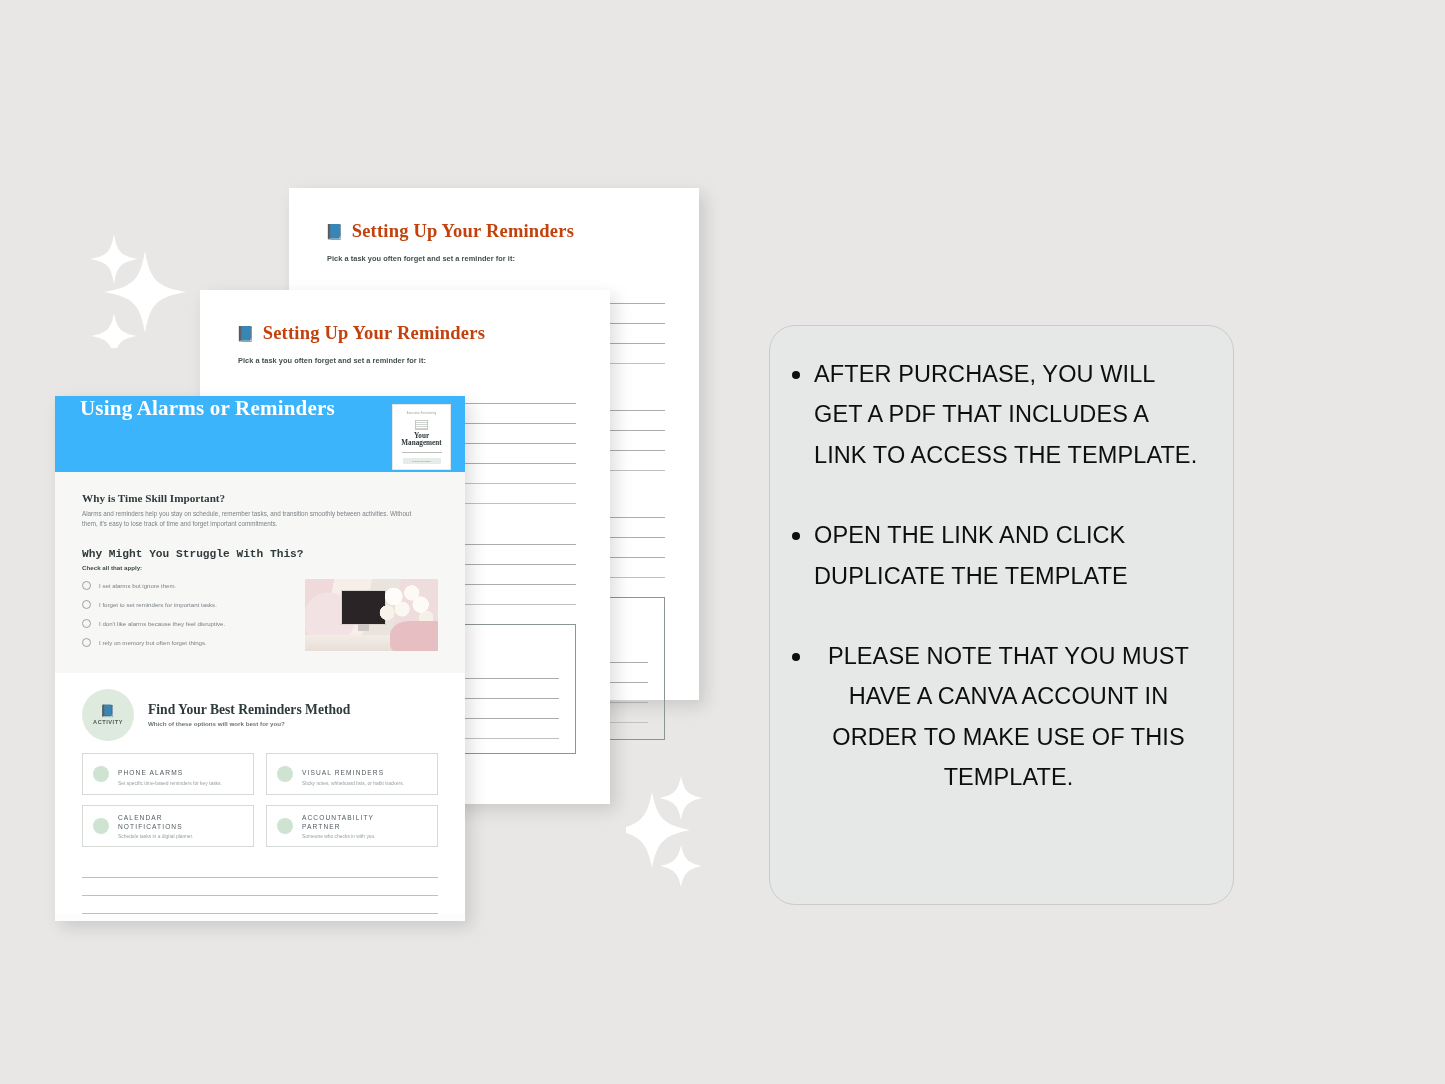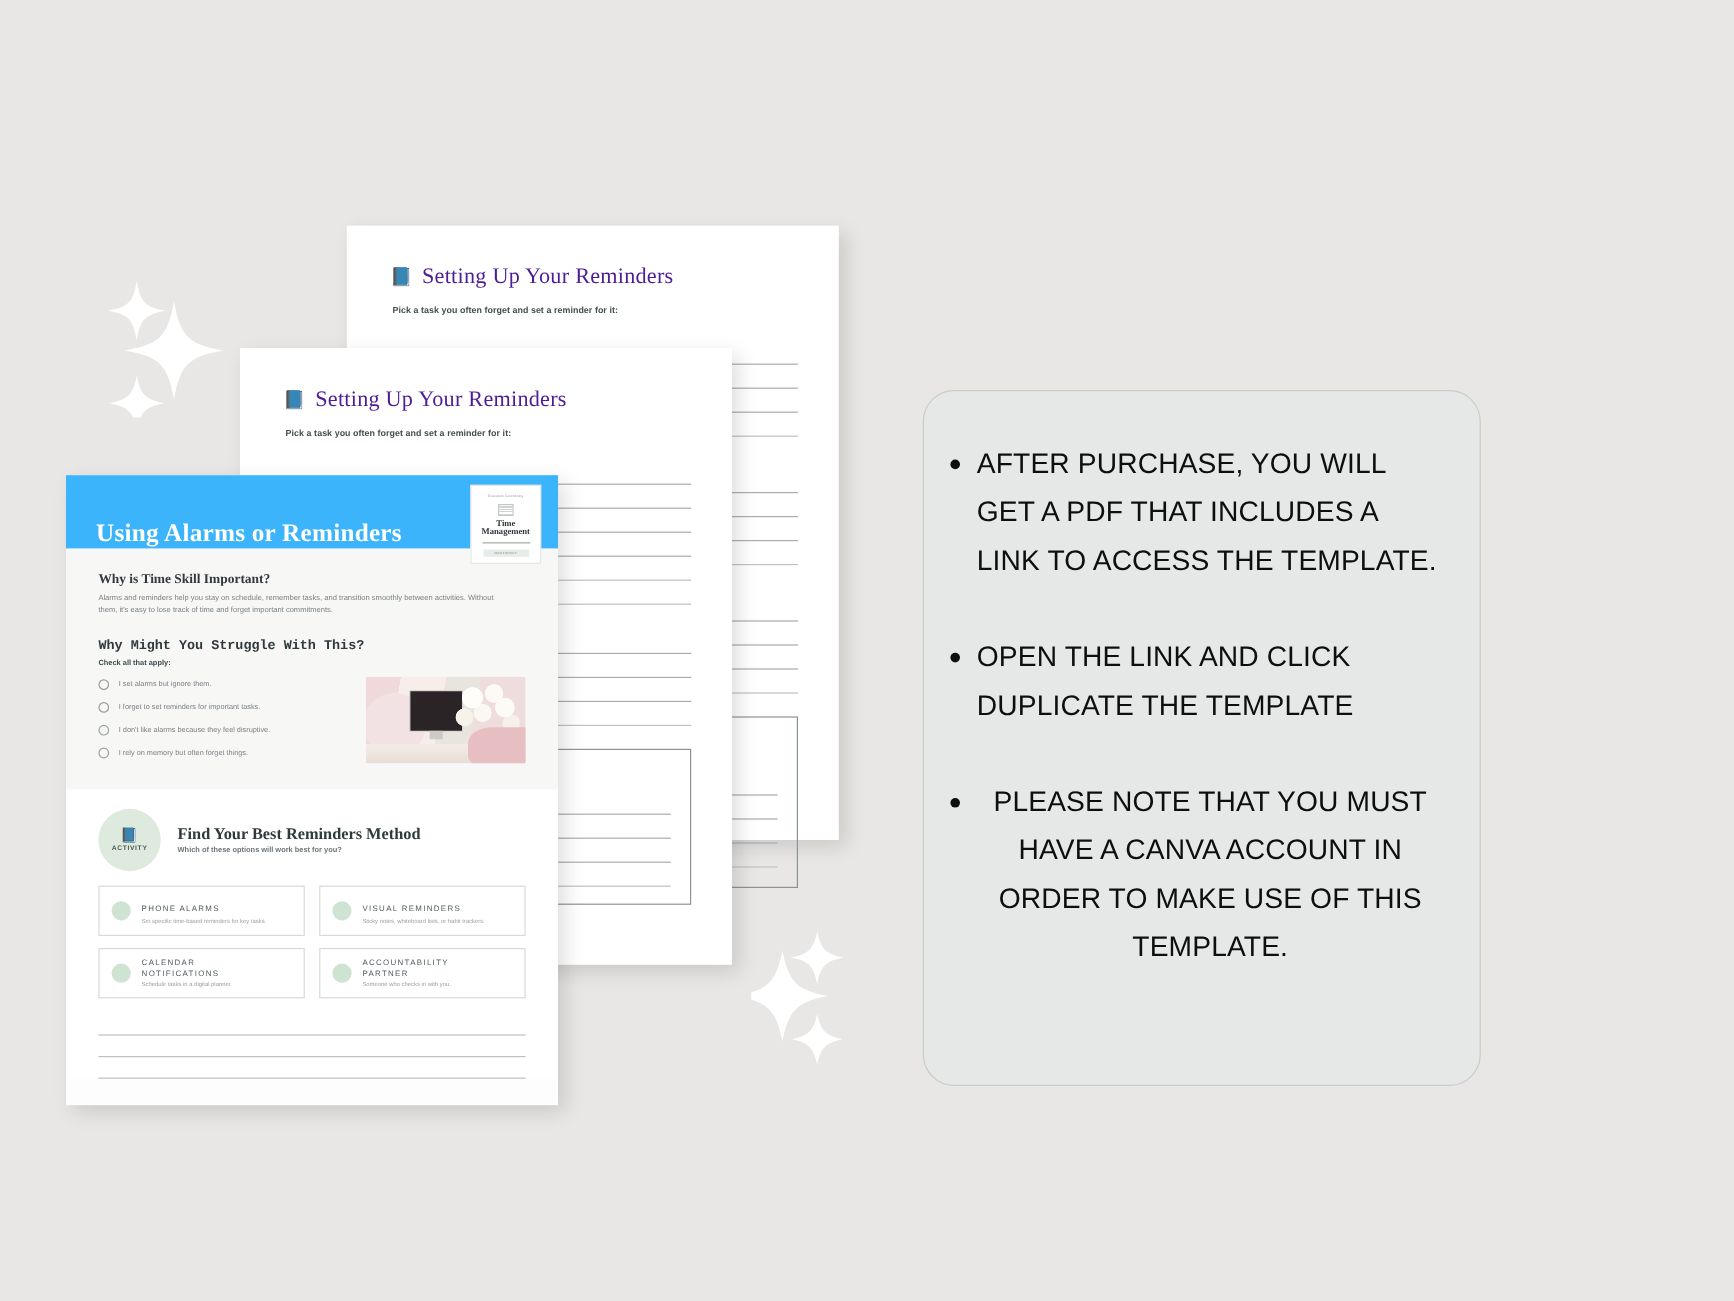--- a/index.html
+++ b/index.html
@@ -55,23 +55,23 @@
   .sheet-pad { position: relative; width: 100%; height: 100%; }
 
   
   .rem-head {
     display: flex; align-items: center; gap: 8px;
     padding-left: 36px; padding-top: 33px;
   }
   .rem-icon { font-size: 15px; line-height: 1; filter: grayscale(0.45); }
   .rem-title {
     font-family: "Liberation Serif", serif;
-    font-weight: normal;
+    font-weight: bold;
     font-size: 18.5px;
-    color: #4c1d95;
+    color: #c2410c;
     letter-spacing: .2px;
   }
   .rem-sub {
     padding-left: 38px;
     margin-top: 12px;
     font-size: 7.4px;
     font-weight: bold;
     color: #43504f;
     letter-spacing: .05px;
   }
@@ -100,23 +100,23 @@
   }
   .boxed {
     margin-left: 36px; margin-right: 34px;
     border: 1px solid #8d9496;
     padding: 22px 16px 10px 16px;
   }
 
   
   .blue-bar {
     position: relative;
-    height: 61px;
+    height: 76px;
     background: #3cb4fb;
-    display: flex; align-items: flex-end;
+    display: flex; align-items: flex-start;
   }
   .blue-title {
     font-family: "Liberation Serif", serif;
     font-weight: bold;
     color: #ffffff;
     font-size: 21px;
     margin-left: 25px;
     letter-spacing: .2px;
   }
   .thumb {
@@ -274,21 +274,21 @@
   }
   .howtitle span { display: block; }
 
   .info-card {
     position: absolute;
     left: 9px; top: 325px;
     width: 465px; height: 580px;
     background: #e5e8e7;
     border: 1px solid #c8cdca;
     border-radius: 26px;
-    padding: 40px 30px 20px 22px;
+    padding: 28px 30px 20px 22px;
   }
   .bullets { list-style: none; }
   .bullets li {
     display: flex; gap: 14px;
     font-size: 23.5px;
     line-height: 1.72;
     color: #0e0e0e;
     margin-bottom: 40px;
     letter-spacing: .1px;
   }
@@ -390,21 +390,21 @@
     </div>
   </div>
 
   <div class="sheet sheet-front">
 
     <div class="blue-bar">
       <div class="blue-title">Using Alarms or Reminders</div>
       <div class="thumb">
         <div class="thumb-eyebrow">Executive Functioning</div>
         <div class="thumb-glyph"></div>
-        <div class="thumb-h1">Time</div>
+        <div class="thumb-h1">Your</div>
         <div class="thumb-h1">Management</div>
         <div class="thumb-rule"></div>
         <div class="thumb-tag">WORKSHEET</div>
       </div>
     </div>
 
     <div class="fc-body">
       <div class="fc-h">Why is Time Skill Important?</div>
       <div class="fc-p">Alarms and reminders help you stay on schedule, remember tasks, and transition smoothly between activities. Without them, it's easy to lose track of time and forget important commitments.</div>
 

